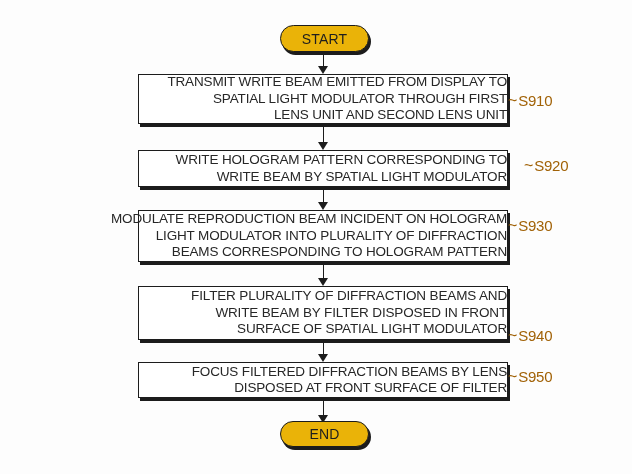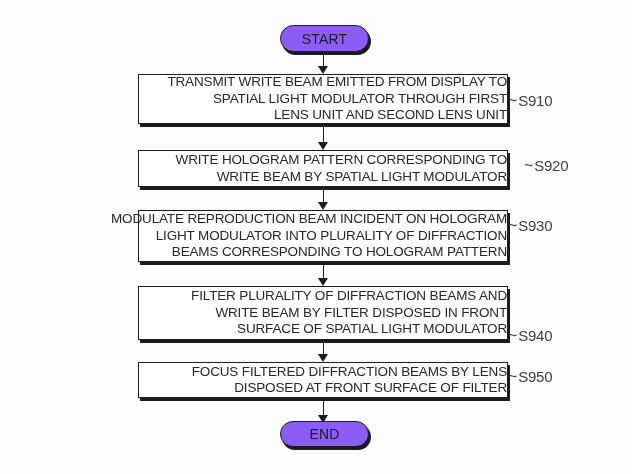--- a/index.html
+++ b/index.html
@@ -12,21 +12,21 @@
     position: relative;
     width: 632px; height: 474px;
     overflow: hidden;
   }
   
   .terminal {
     position: absolute;
     box-sizing: border-box;
     border: 1.6px solid #1c1c1c;
     border-radius: 14px;
-    background: #8b5cf6;
+    background: #eab308;
     box-shadow: 2px 3px 0 0 #1c1c1c;
     display: flex; align-items: center; justify-content: center;
     font-size: 14px; letter-spacing: 0.2px; color: #1e1e1e;
   }
   .terminal.start { left: 280px; top: 25px; width: 89px; height: 27px; }
   .terminal.end   { left: 280px; top: 421px; width: 89px; height: 26px; }
   
   .step-box {
     position: absolute;
     left: 138px; width: 370px;
@@ -63,21 +63,21 @@
     position: absolute; bottom: 0; left: 0;
     width: 0; height: 0;
     border-left: 5.5px solid transparent;
     border-right: 5.5px solid transparent;
     border-top: 8px solid #1c1c1c;
   }
   
   .step-ref {
     position: absolute; left: 508px;
     height: 16px; line-height: 16px;
-    font-size: 15px; color: #404040;
+    font-size: 15px; color: #a16207;
     letter-spacing: -0.2px;
     white-space: nowrap;
   }
   .r1 { top: 93px; }
   .r2 { top: 158px; padding-left: 16px; }
   .r3 { top: 218px; }
   .r4 { top: 296px; margin-top: 32px; }
   .r5 { top: 369px; }
   .step-ref .tilde { font-size: 16px; margin-right: 1px; }
 </style>

